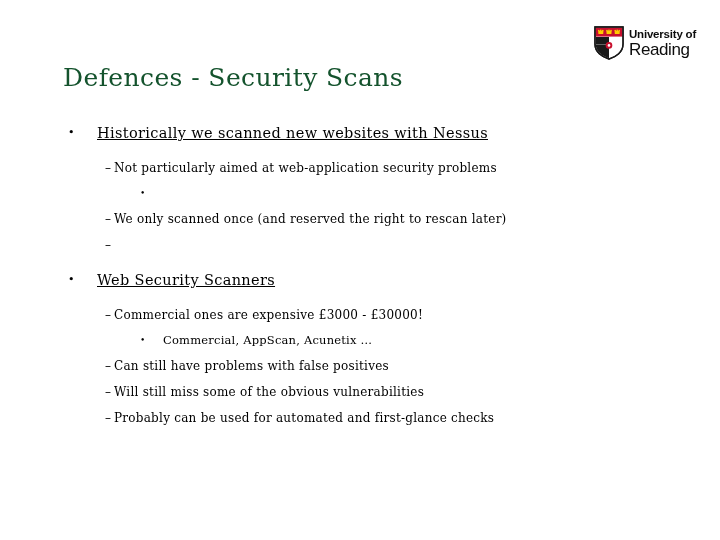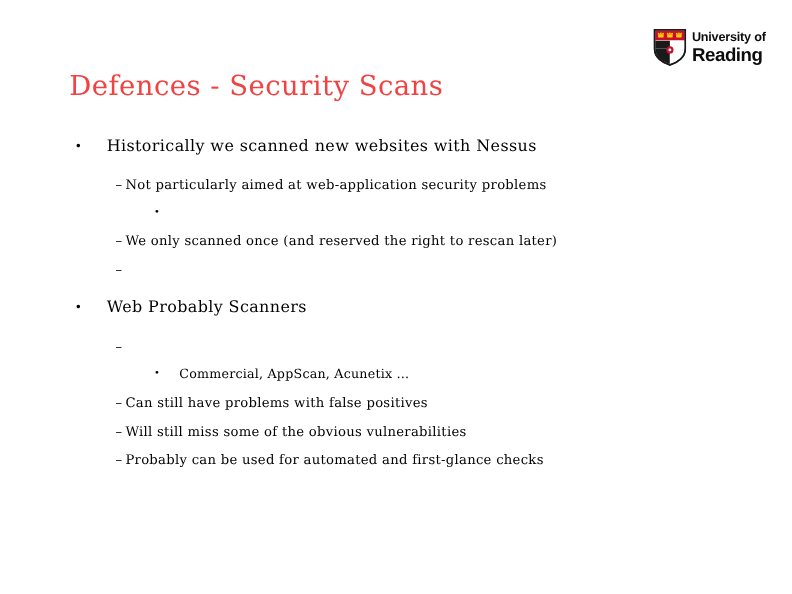--- a/index.html
+++ b/index.html
@@ -50,33 +50,33 @@
     margin-top: 1px;
   }
   .logo-line1 {
     font-size: 11.5px;
     font-weight: 600;
     letter-spacing: -0.2px;
     white-space: nowrap;
   }
   .logo-line2 {
     font-size: 17px;
-    font-weight: bold;
+    font-weight: normal;
     letter-spacing: -0.4px;
     white-space: nowrap;
     margin-top: 1px;
   }
 
   
   .title {
     position: absolute;
     left: 63px;
     top: 63px;
     font-size: 25px;
-    color: #ef4444;
+    color: #14532d;
     letter-spacing: 0.4px;
     white-space: nowrap;
     font-family: "DejaVu Serif", serif;
     font-weight: normal;
   }
 
   
   .body-area {
     position: absolute;
     left: 0;
@@ -101,21 +101,21 @@
   }
 
   
   .lvl1 {
     height: 30px;
     line-height: 30px;
     font-size: 14.5px;
     letter-spacing: 0.35px;
   }
   .lvl1 .bullet { left: 68px; top: 0; font-size: 11px; }
-  .lvl1 .txt { margin-left: 97px; }
+  .lvl1 .txt { margin-left: 97px; text-decoration: underline; }
 
   
   .lvl2 {
     height: 26px;
     line-height: 26px;
     font-size: 12px;
     letter-spacing: 0.25px;
   }
   .lvl2 .bullet { left: 105px; top: 0; font-size: 12px; }
   .lvl2 .txt { margin-left: 114px; }
@@ -199,25 +199,26 @@
       <span class="bullet">–</span>
       <span class="txt">We only scanned once (and reserved the right to rescan later)</span>
     </div>
 
     <div class="line lvl2">
       <span class="bullet">–</span>
     </div>
 
     <div class="line lvl1 gap-before">
       <span class="bullet">•</span>
-      <span class="txt">Web Probably Scanners</span>
+      <span class="txt">Web Security Scanners</span>
     </div>
 
     <div class="line lvl2 gap-before">
       <span class="bullet">–</span>
+      <span class="txt">Commercial ones are expensive £3000 - £30000!</span>
     </div>
 
     <div class="line lvl3">
       <span class="bullet">•</span>
       <span class="txt">Commercial, AppScan, Acunetix …</span>
     </div>
 
     <div class="line lvl2">
       <span class="bullet">–</span>
       <span class="txt">Can still have problems with false positives</span>

